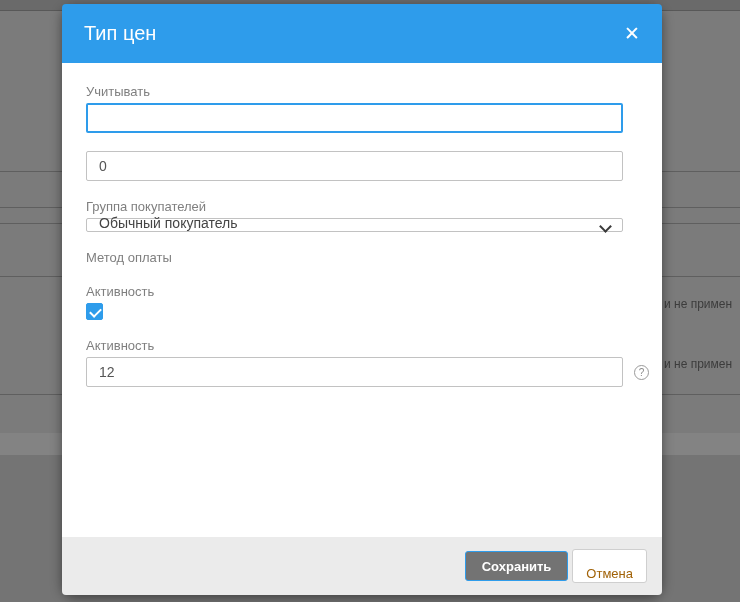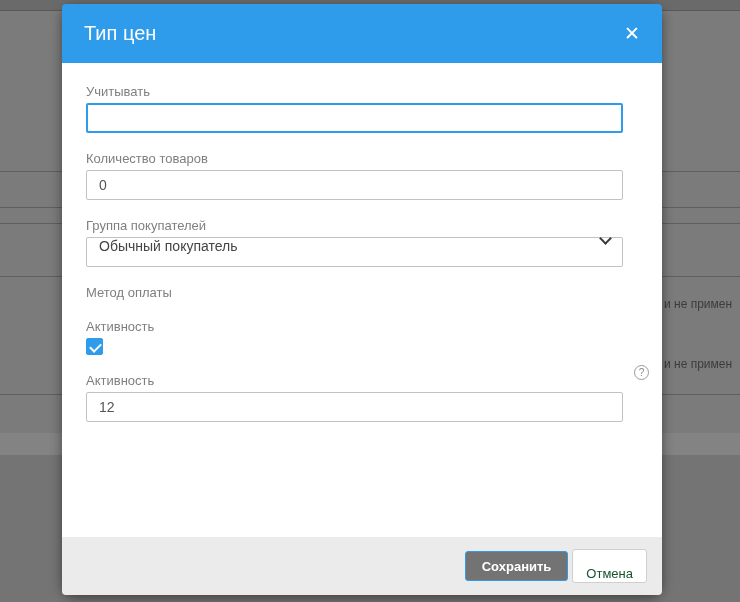--- a/index.html
+++ b/index.html
@@ -42,23 +42,23 @@
   .form-label { display:block; font-size:13px; color:#7f7f7f;
     line-height:16px; margin-bottom:3px; }
   .text-input {
     display:block; width:537px; height:30px; box-sizing:border-box;
     border:1px solid #c2c2c2; border-radius:2px; padding:0 12px;
     font-size:14px; color:#555555; background:#fff; outline:none;
     font-family:"Liberation Sans","DejaVu Sans",sans-serif;
   }
   .text-input.focused { border:2px solid #2e9ceb; padding:0 11px; }
   .select-box {
-    width:537px; height:30px; box-sizing:border-box;
+    width:537px; height:14px; box-sizing:border-box;
     border:1px solid #c2c2c2; border-radius:2px; padding:0 12px;
-    display:flex; align-items:flex-start; background:#fff; cursor:pointer;
+    display:flex; align-items:flex-end; background:#fff; cursor:pointer;
   }
   .select-value { font-size:14px; color:#444444; }
   .chevron { margin-left:auto; width:7px; height:7px;
     border-right:2px solid #3a3a3a; border-bottom:2px solid #3a3a3a;
     transform:rotate(45deg); margin-top:-4px; }
 
   .checkbox { width:17px; height:17px; box-sizing:border-box;
     border:1px solid #adadad; border-radius:2px; background:#fff;
     margin-top:2px; cursor:pointer; position:relative; }
   .checkbox.checked { background:#2e9ceb; border-color:#2e9ceb; }
@@ -74,21 +74,21 @@
   .modal-footer {
     position:absolute; left:0; right:0; bottom:0; height:58px;
     background:#ebebeb; border-radius:0 0 4px 4px;
     display:flex; align-items:center; justify-content:flex-end;
     padding-right:15px; box-sizing:border-box; gap:4px;
   }
   .btn { height:30px; border-radius:3px; font-size:13px; cursor:pointer;
     font-family:"Liberation Sans","DejaVu Sans",sans-serif; }
   .btn-save { background:#737373; border:1px solid #2e9ceb; color:#ffffff;
     padding:4px 16px; font-weight:bold; }
-  .btn-cancel { background:#ffffff; border:1px solid #cfcfcf; color:#14532d;
+  .btn-cancel { background:#ffffff; border:1px solid #cfcfcf; color:#a16207;
     padding:16px 13px; }
 </style>
 </head>
 <body>
 
 <div class="screen">
 
   <div class="bg-topstrip"></div>
   <div class="bg-line l1"></div>
   <div class="bg-line l2"></div>
@@ -108,21 +108,20 @@
     </div>
 
     <div class="modal-body">
 
       <div class="form-group">
         <label class="form-label">Учитывать</label>
         <input class="text-input focused" type="text" value="" style="">
       </div>
 
       <div class="form-group">
-        <label class="form-label">Количество товаров</label>
         <input class="text-input" type="text" value="0" style="">
       </div>
 
       <div class="form-group">
         <label class="form-label">Группа покупателей</label>
         <div class="select-box">
           <span class="select-value">Обычный покупатель</span>
           <span class="chevron"></span>
         </div>
       </div>

